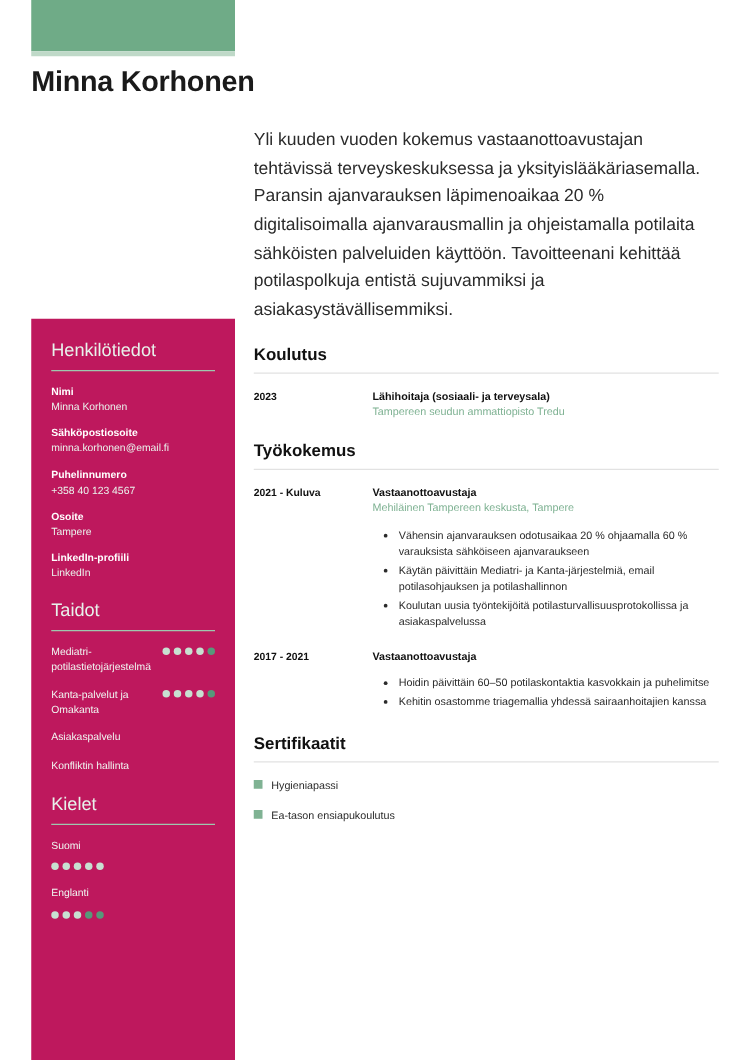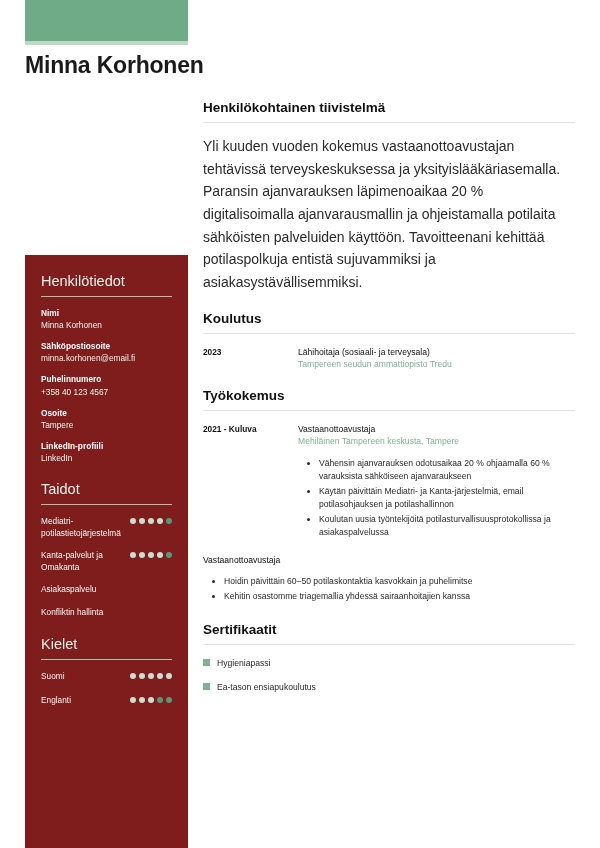--- a/index.html
+++ b/index.html
@@ -40,21 +40,21 @@
     letter-spacing: -0.2px;
   }
 
   
   .sidebar {
     position: absolute;
     left: 25px;
     top: 255px;
     width: 163px;
     bottom: 0;
-    background: #7f1d1d;
+    background: #be185d;
     padding: 18px 16px 0 16px;
     color: #ffffff;
   }
   .side-sec-title {
     font-size: 14.5px;
     font-weight: normal;
     color: #E8F2EB;
     padding-bottom: 7px;
     border-bottom: 1px solid #9EC7AE;
     margin-bottom: 11px;
@@ -92,21 +92,21 @@
   .dots {
     display: flex;
     gap: 3px;
     flex: 0 0 auto;
     padding-top: 2px;
   }
   .dot { width: 6px; height: 6px; border-radius: 50%; }
   .dot.on  { background: #C8E0D1; }
   .dot.off { background: #57987A; }
 
-  .lang-row { margin-bottom: 13px; }
+  .lang-row { margin-bottom: 13px; flex-direction: column; }
 
   
   .main {
     position: absolute;
     left: 203px;
     top: 100px;
     width: 372px;
   }
   .sec { margin-bottom: 17px; }
   .sec-title {
@@ -127,21 +127,21 @@
   .entry-date {
     flex: 0 0 95px;
     font-size: 8.3px;
     font-weight: bold;
     color: #111111;
     padding-top: 1px;
   }
   .entry-body { flex: 1 1 auto; }
   .entry-role {
     font-size: 8.6px;
-    font-weight: normal;
+    font-weight: bold;
     color: #111111;
     line-height: 1.45;
   }
   .entry-org {
     font-size: 8.6px;
     color: #7FB293;
     line-height: 1.45;
   }
   .entry-bullets {
     margin: 9px 0 0 12px;
@@ -265,21 +265,20 @@
           </div>
         </div>
       </div>
   </section>
 
 </aside>
 
 <main class="main">
 
   <section class="sec">
-    <h2 class="sec-title">Henkilökohtainen tiivistelmä</h2>
     <p class="summary-text">Yli kuuden vuoden kokemus vastaanottoavustajan tehtävissä terveyskeskuksessa ja yksityislääkäriasemalla. Paransin ajanvarauksen läpimenoaikaa 20 % digitalisoimalla ajanvarausmallin ja ohjeistamalla potilaita sähköisten palveluiden käyttöön. Tavoitteenani kehittää potilaspolkuja entistä sujuvammiksi ja asiakasystävällisemmiksi.</p>
   </section>
 
   <section class="sec">
     <h2 class="sec-title">Koulutus</h2>
     <div id="education-entries">
         <div class="entry">
           <div class="entry-date">2023</div>
           <div class="entry-body">
             <div class="entry-role">Lähihoitaja (sosiaali- ja terveysala)</div>
@@ -298,20 +297,21 @@
             <div class="entry-role">Vastaanottoavustaja</div>
             <div class="entry-org">Mehiläinen Tampereen keskusta, Tampere</div>
             <ul class="entry-bullets">
               <li>Vähensin ajanvarauksen odotusaikaa 20 % ohjaamalla 60 % varauksista sähköiseen ajanvaraukseen</li>
               <li>Käytän päivittäin Mediatri- ja Kanta-järjestelmiä, email potilasohjauksen ja potilashallinnon</li>
               <li>Koulutan uusia työntekijöitä potilasturvallisuusprotokollissa ja asiakaspalvelussa</li>
             </ul>
           </div>
         </div>
         <div class="entry">
+          <div class="entry-date">2017 - 2021</div>
           <div class="entry-body">
             <div class="entry-role">Vastaanottoavustaja</div>
             <ul class="entry-bullets">
               <li>Hoidin päivittäin 60–50 potilaskontaktia kasvokkain ja puhelimitse</li>
               <li>Kehitin osastomme triagemallia yhdessä sairaanhoitajien kanssa</li>
             </ul>
           </div>
         </div>
       </div>
   </section>

